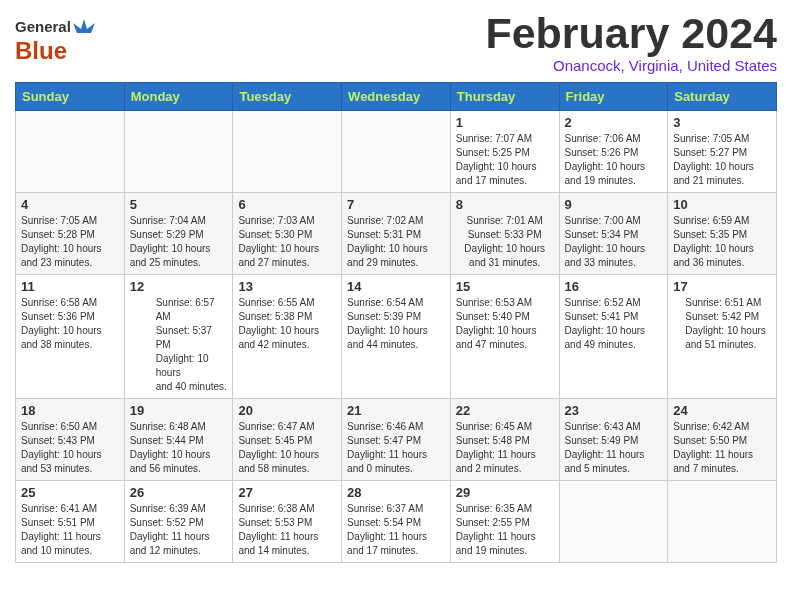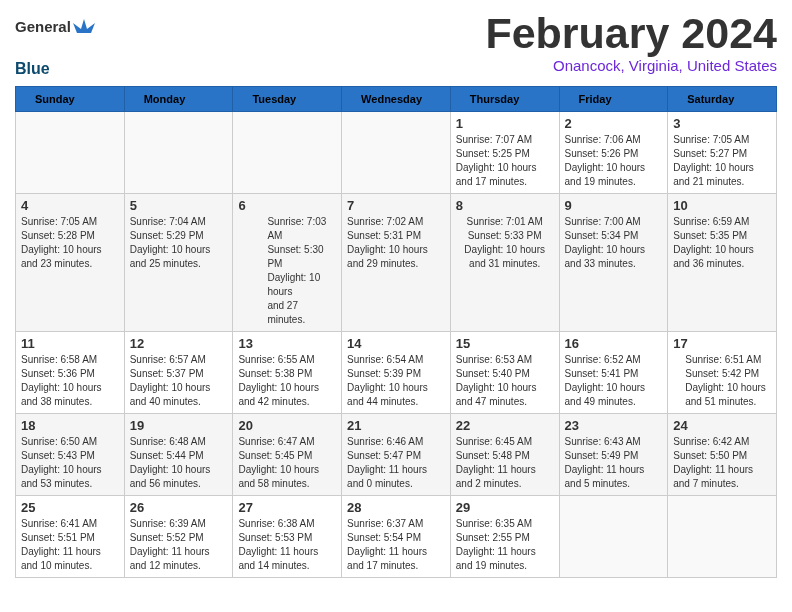--- a/index.html
+++ b/index.html
@@ -25,24 +25,23 @@
     .logo-text {
       display: flex;
       align-items: center;
     }
     .logo-general {
       font-size: 15px;
       font-weight: bold;
       color: #333;
     }
     .logo-blue {
-      font-size: 16px;
-      font-weight: bold;
-      color: #0c4a6e;
-      margin-top: 23px;
+      font-size: 24px;
+      font-weight: bold;
+      color: #c2410c;
     }
     .logo-icon {
       width: 22px;
       height: 22px;
       margin-left: 2px;
     }
     .title-area {
       text-align: right;
     }
     .month-title {
@@ -55,24 +54,24 @@
       font-size: 15px;
       color: #6d28d9;
     }
     .calendar-table {
       width: 100%;
       border-collapse: collapse;
       border: 1px solid #ccc;
     }
     .calendar-table th {
       background: #2a74c7;
-      color: #000000;
-      font-size: 11px;
-      font-weight: bold;
-      padding: 6px 19px;
+      color: #bef264;
+      font-size: 13px;
+      font-weight: bold;
+      padding: 6px 6px;
       text-align: left;
       border: 1px solid #2060a8;
     }
     .calendar-table td {
       border: 1px solid #ccc;
       vertical-align: top;
       padding: 4px 5px;
       font-size: 10.5px;
       color: #333;
       width: calc(100% / 7);
@@ -166,21 +165,21 @@
         </td>
         <td>
           <span class="day-number">5</span>
           <div class="day-info" style="white-space: pre-line;">Sunrise: 7:04 AM
 Sunset: 5:29 PM
 Daylight: 10 hours
 and 25 minutes.</div>
         </td>
         <td>
           <span class="day-number">6</span>
-          <div class="day-info" style="white-space: pre-line; margin-left: 29px;">Sunrise: 7:03 AM
+          <div class="day-info" style="white-space: pre-line;">Sunrise: 7:03 AM
 Sunset: 5:30 PM
 Daylight: 10 hours
 and 27 minutes.</div>
         </td>
         <td>
           <span class="day-number">7</span>
           <div class="day-info" style="white-space: pre-line;">Sunrise: 7:02 AM
 Sunset: 5:31 PM
 Daylight: 10 hours
 and 29 minutes.</div>
@@ -210,21 +209,21 @@
       <tr>
         <td>
           <span class="day-number">11</span>
           <div class="day-info" style="white-space: pre-line;">Sunrise: 6:58 AM
 Sunset: 5:36 PM
 Daylight: 10 hours
 and 38 minutes.</div>
         </td>
         <td>
           <span class="day-number">12</span>
-          <div class="day-info" style="white-space: pre-line;">Sunrise: 6:57 AM
+          <div class="day-info" style="white-space: pre-line; margin-left: 26px;">Sunrise: 6:57 AM
 Sunset: 5:37 PM
 Daylight: 10 hours
 and 40 minutes.</div>
         </td>
         <td>
           <span class="day-number">13</span>
           <div class="day-info" style="white-space: pre-line;">Sunrise: 6:55 AM
 Sunset: 5:38 PM
 Daylight: 10 hours
 and 42 minutes.</div>

